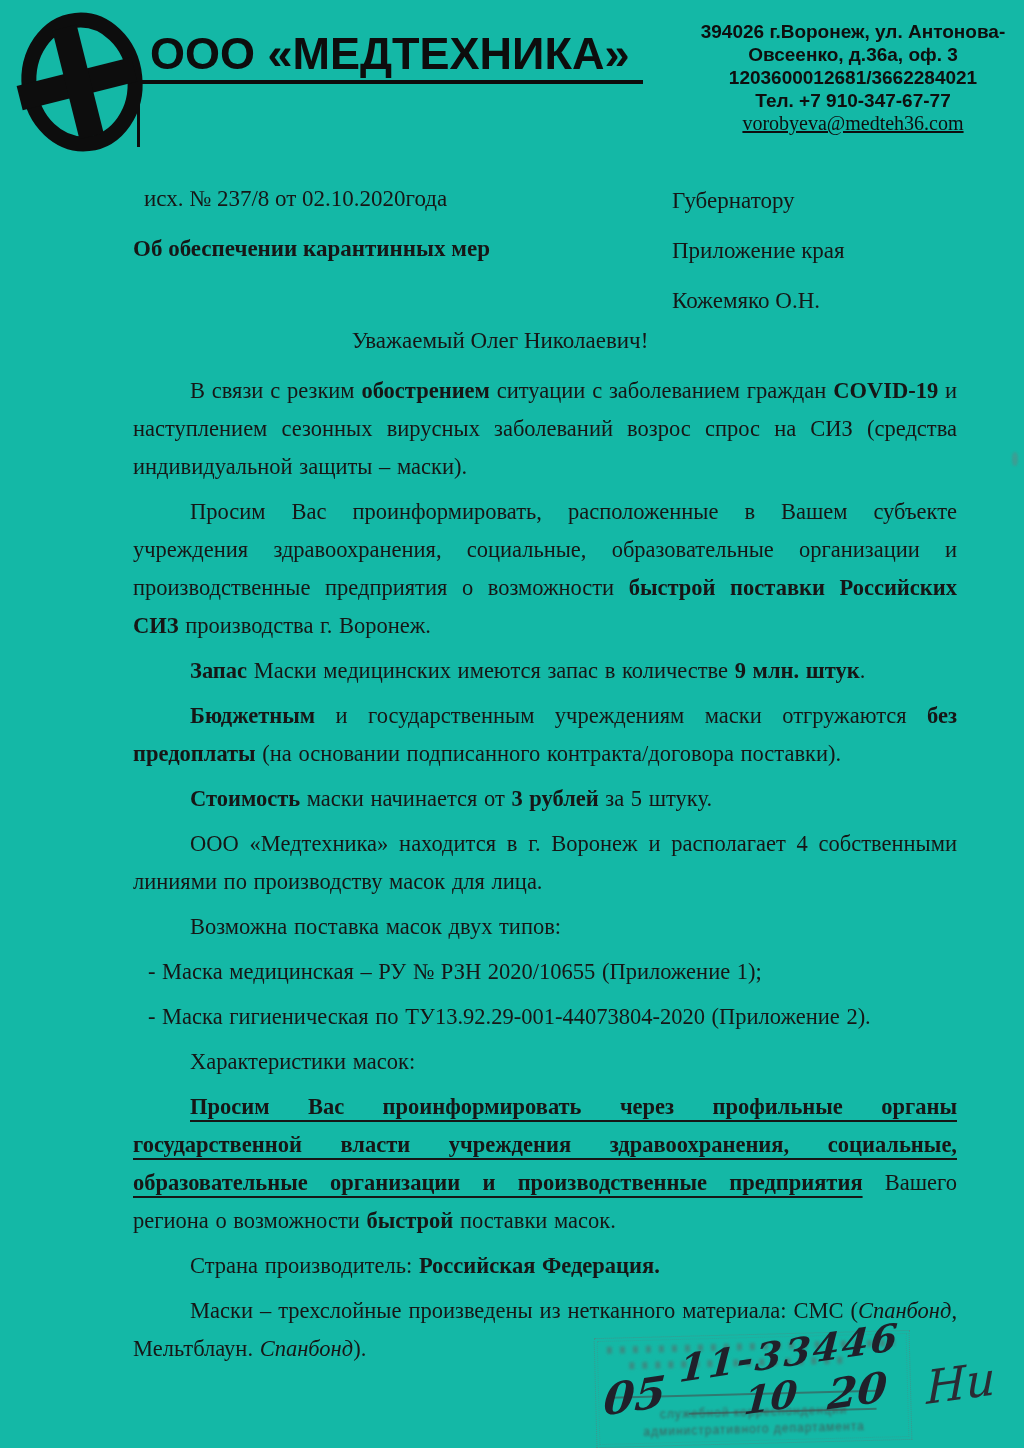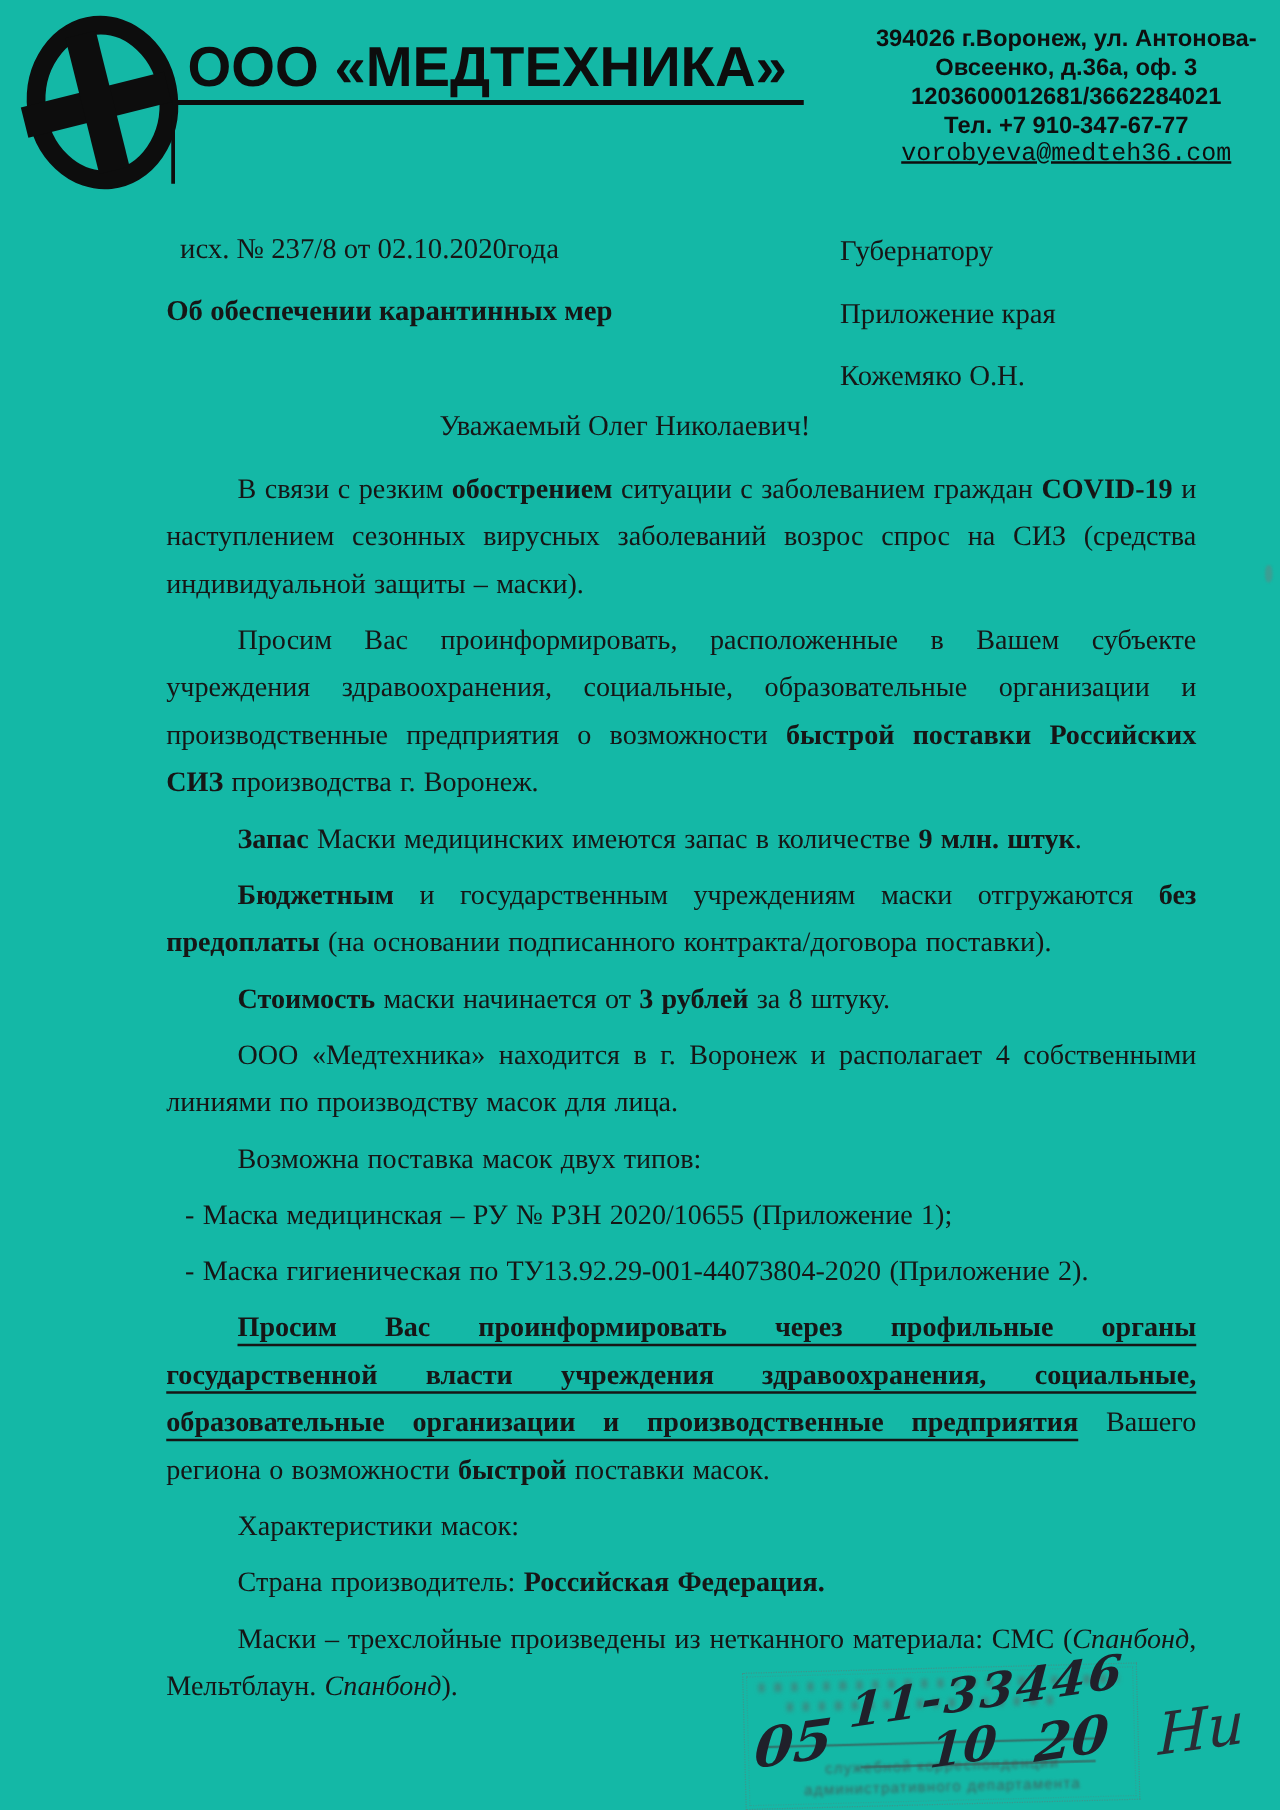--- a/index.html
+++ b/index.html
@@ -10,21 +10,21 @@
   .logo{position:absolute;left:16px;top:8px;}
   .company-name{position:absolute;left:150px;top:28px;width:520px;
         font-family:"Liberation Sans",sans-serif;font-weight:700;font-size:45px;
         letter-spacing:0;white-space:nowrap;color:#0d0d0d;}
   .head-rule{position:absolute;left:138px;top:80px;width:505px;height:4px;background:#0d0d0d;}
   .tagline{position:absolute;left:372px;top:90px;width:280px;text-align:center;
         font-family:"DejaVu Serif",serif;font-style:italic;font-weight:600;font-size:29px;color:#111;}
   .contact{position:absolute;left:688px;top:20px;width:330px;text-align:center;
         font-family:"Liberation Sans",sans-serif;font-weight:700;font-size:19px;
         line-height:23px;color:#0e0e0e;}
-  .contact .email{font-family:Liberation Mono, monospace;font-weight:400;font-size:20px;
+  .contact .email{font-family:Liberation Serif, serif;font-weight:400;font-size:20px;
         text-decoration:underline;}
 
   
   .ref-line{position:absolute;left:144px;top:186px;font-size:23px;}
   .subject-line{position:absolute;left:133px;top:236px;font-size:23px;font-weight:700;}
   .recipient{position:absolute;left:672px;top:186px;width:215px;text-align:left;font-size:23px;}
   .recipient div{height:50px;line-height:30px;}
 
   .salutation{position:absolute;left:0;top:328px;width:1000px;text-align:center;font-size:23px;}
 
@@ -99,27 +99,27 @@
     <div>Кожемяко О.Н.</div>
   </div>
 
   <div class="salutation">Уважаемый Олег Николаевич!</div>
 
   <div class="letter-body">
       <p class="para"><span>В связи с резким </span><span class="b">обострением</span><span> ситуации с заболеванием граждан </span><span class="b">COVID-19</span><span> и наступлением сезонных вирусных заболеваний возрос спрос на СИЗ (средства индивидуальной защиты – маски).</span></p>
       <p class="para"><span>Просим Вас проинформировать, расположенные в Вашем субъекте учреждения здравоохранения, социальные, образовательные организации и производственные предприятия о возможности </span><span class="b">быстрой поставки Российских СИЗ</span><span> производства г. Воронеж.</span></p>
       <p class="para"><span class="b">Запас</span><span> Маски медицинских имеются запас в количестве </span><span class="b">9 млн. штук</span><span>.</span></p>
       <p class="para"><span class="b">Бюджетным</span><span> и государственным учреждениям маски отгружаются </span><span class="b">без предоплаты</span><span> (на основании подписанного контракта/договора поставки).</span></p>
-      <p class="para"><span class="b">Стоимость</span><span> маски начинается от </span><span class="b">3 рублей</span><span> за 8 штуку.</span></p>
+      <p class="para"><span class="b">Стоимость</span><span> маски начинается от </span><span class="b">3 рублей</span><span> за 5 штуку.</span></p>
       <p class="para"><span>ООО «Медтехника» находится в г. Воронеж и располагает 4 собственными линиями по производству масок для лица.</span></p>
       <p class="para"><span>Возможна поставка масок двух типов:</span></p>
       <p class="para list"><span>- Маска медицинская – РУ № РЗН 2020/10655 (Приложение 1);</span></p>
       <p class="para list"><span>- Маска гигиеническая по ТУ13.92.29-001-44073804-2020 (Приложение 2).</span></p>
+      <p class="para"><span>Характеристики масок:</span></p>
       <p class="para"><span class="b u">Просим Вас проинформировать через профильные органы государственной власти учреждения здравоохранения, социальные, образовательные организации и производственные предприятия</span><span> Вашего региона о возможности </span><span class="b">быстрой</span><span> поставки масок.</span></p>
-      <p class="para"><span>Характеристики масок:</span></p>
       <p class="para"><span>Страна производитель: </span><span class="b">Российская Федерация.</span></p>
       <p class="para"><span>Маски – трехслойные произведены из нетканного материала: СМС (</span><span class="i">Спанбонд</span><span>, Мельтблаун. </span><span class="i">Спанбонд</span><span>).</span></p>
     </div>
 
   <div class="stamp">
     <div class="smudge smudge-1"></div>
     <div class="smudge smudge-2"></div>
     <div class="rule rule-1"></div>
     <div class="rule rule-2"></div>
     <div class="faint faint-1">служебной корреспонденции</div>

